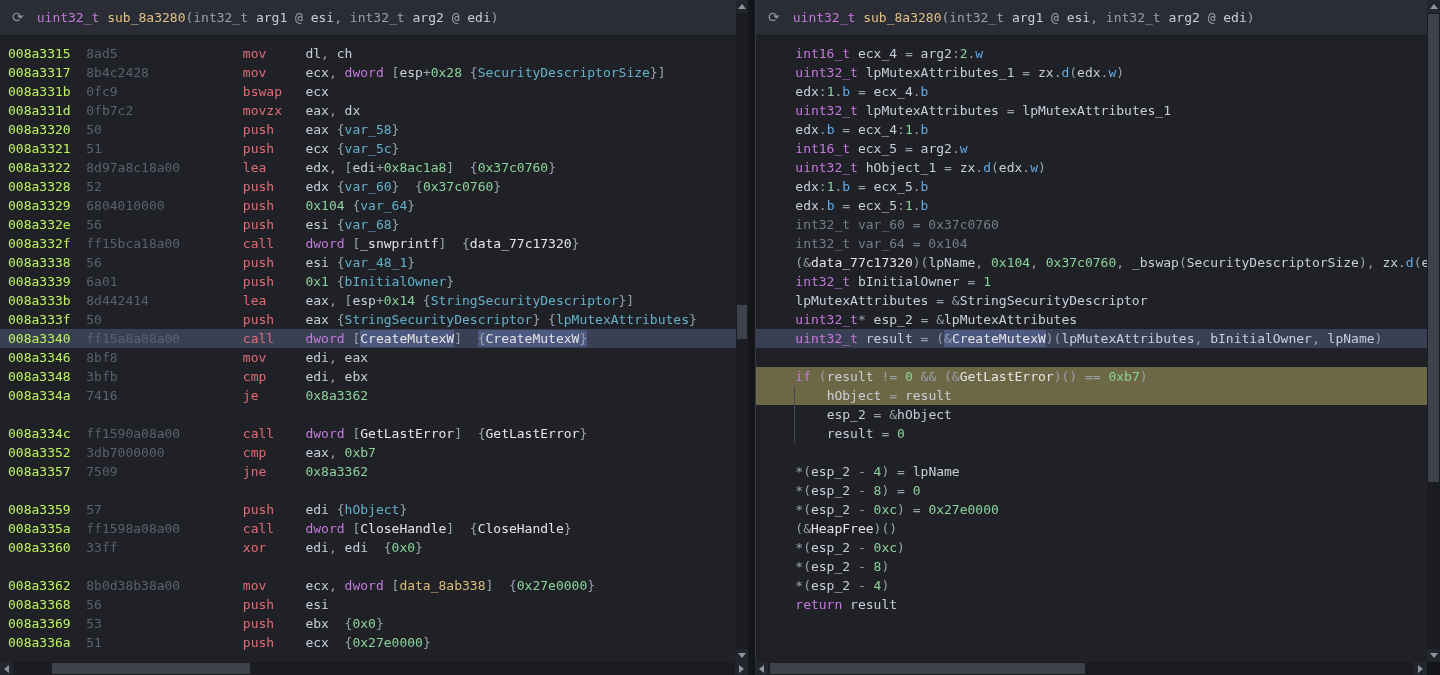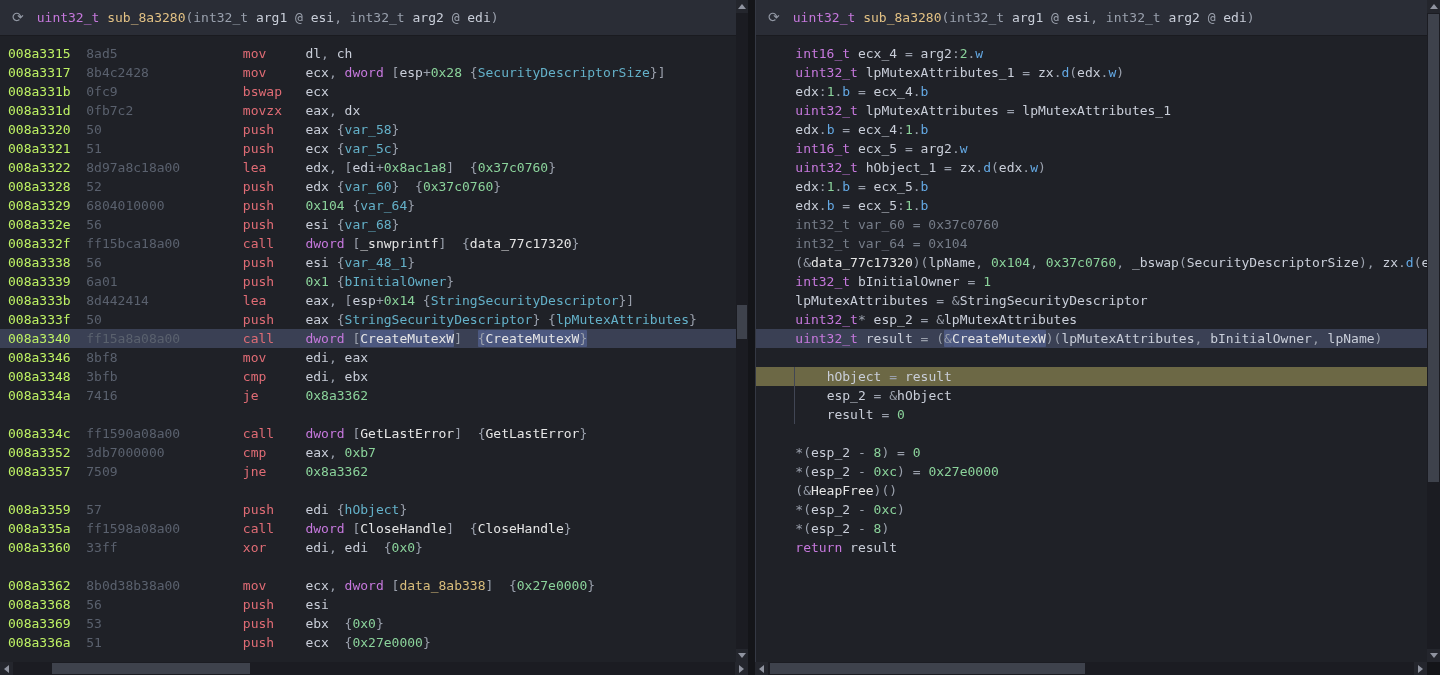--- a/index.html
+++ b/index.html
@@ -134,29 +134,32 @@
         <div class="row"><span class="c-txt">    </span><span class="c-txt">edx</span><span class="c-pun">:</span><span class="c-num">1</span><span class="c-pun">.</span><span class="c-fld">b</span><span class="c-pun"> = </span><span class="c-txt">ecx_5</span><span class="c-pun">.</span><span class="c-fld">b</span></div>
         <div class="row"><span class="c-txt">    </span><span class="c-txt">edx</span><span class="c-pun">.</span><span class="c-fld">b</span><span class="c-pun"> = </span><span class="c-txt">ecx_5</span><span class="c-pun">:</span><span class="c-num">1</span><span class="c-pun">.</span><span class="c-fld">b</span></div>
         <div class="row dim"><span class="c-txt">    </span><span class="c-dim">int32_t var_60 = 0x37c0760</span></div>
         <div class="row dim"><span class="c-txt">    </span><span class="c-dim">int32_t var_64 = 0x104</span></div>
         <div class="row"><span class="c-txt">    </span><span class="c-pun">(&amp;</span><span class="c-imp">data_77c17320</span><span class="c-pun">)(</span><span class="c-txt">lpName</span><span class="c-pun">, </span><span class="c-num">0x104</span><span class="c-pun">, </span><span class="c-num">0x37c0760</span><span class="c-pun">, </span><span class="c-txt">_bswap</span><span class="c-pun">(</span><span class="c-txt">SecurityDescriptorSize</span><span class="c-pun">), </span><span class="c-txt">zx</span><span class="c-pun">.</span><span class="c-fld">d</span><span class="c-pun">(</span><span class="c-txt">edx</span></div>
         <div class="row"><span class="c-txt">    </span><span class="c-kw">int32_t</span><span class="c-txt"> bInitialOwner </span><span class="c-pun">= </span><span class="c-num">1</span></div>
         <div class="row"><span class="c-txt">    </span><span class="c-txt">lpMutexAttributes </span><span class="c-pun">= &amp;</span><span class="c-txt">StringSecurityDescriptor</span></div>
         <div class="row"><span class="c-txt">    </span><span class="c-kw">uint32_t</span><span class="c-pun">*</span><span class="c-txt"> esp_2 </span><span class="c-pun">= &amp;</span><span class="c-txt">lpMutexAttributes</span></div>
         <div class="row sel"><span class="c-txt">    </span><span class="c-kw">uint32_t</span><span class="c-txt"> result </span><span class="c-pun">= (</span><span class="c-pun hl">&amp;</span><span class="c-imp hl">CreateMutexW</span><span class="c-pun">)(</span><span class="c-txt">lpMutexAttributes</span><span class="c-pun">, </span><span class="c-txt">bInitialOwner</span><span class="c-pun">, </span><span class="c-txt">lpName</span><span class="c-pun">)</span></div>
         <div class="row"></div>
+        <div class="row olive"><span class="c-txt">    </span><span class="c-kw">if</span><span class="c-pun"> (</span><span class="c-txt">result</span><span class="c-pun"> != </span><span class="c-num">0</span><span class="c-pun"> &amp;&amp; (&amp;</span><span class="c-imp">GetLastError</span><span class="c-pun">)() == </span><span class="c-num">0xb7</span><span class="c-pun">)</span></div>
         <div class="row olive"><span class="guide"></span><span class="c-txt">        </span><span class="c-txt">hObject </span><span class="c-pun">= </span><span class="c-txt">result</span></div>
         <div class="row"><span class="guide"></span><span class="c-txt">        </span><span class="c-txt">esp_2 </span><span class="c-pun">= &amp;</span><span class="c-txt">hObject</span></div>
         <div class="row"><span class="guide"></span><span class="c-txt">        </span><span class="c-txt">result </span><span class="c-pun">= </span><span class="c-num">0</span></div>
         <div class="row"></div>
+        <div class="row"><span class="c-txt">    </span><span class="c-pun">*(</span><span class="c-txt">esp_2</span><span class="c-pun"> - </span><span class="c-num">4</span><span class="c-pun">) = </span><span class="c-txt">lpName</span></div>
         <div class="row"><span class="c-txt">    </span><span class="c-pun">*(</span><span class="c-txt">esp_2</span><span class="c-pun"> - </span><span class="c-num">8</span><span class="c-pun">) = </span><span class="c-num">0</span></div>
         <div class="row"><span class="c-txt">    </span><span class="c-pun">*(</span><span class="c-txt">esp_2</span><span class="c-pun"> - </span><span class="c-num">0xc</span><span class="c-pun">) = </span><span class="c-num">0x27e0000</span></div>
         <div class="row"><span class="c-txt">    </span><span class="c-pun">(&amp;</span><span class="c-imp">HeapFree</span><span class="c-pun">)()</span></div>
         <div class="row"><span class="c-txt">    </span><span class="c-pun">*(</span><span class="c-txt">esp_2</span><span class="c-pun"> - </span><span class="c-num">0xc</span><span class="c-pun">)</span></div>
         <div class="row"><span class="c-txt">    </span><span class="c-pun">*(</span><span class="c-txt">esp_2</span><span class="c-pun"> - </span><span class="c-num">8</span><span class="c-pun">)</span></div>
+        <div class="row"><span class="c-txt">    </span><span class="c-pun">*(</span><span class="c-txt">esp_2</span><span class="c-pun"> - </span><span class="c-num">4</span><span class="c-pun">)</span></div>
         <div class="row"><span class="c-txt">    </span><span class="c-kw">return</span><span class="c-txt"> result</span></div>
       </div>
   </div>
   <div class="vsb">
     <div class="sb-arrow up">
         <i class="tri tri-up"></i>
       </div>
     <div class="sb-thumb" style="top:14px;height:468px;"></div>
     <div class="sb-arrow down">
         <i class="tri tri-down"></i>

